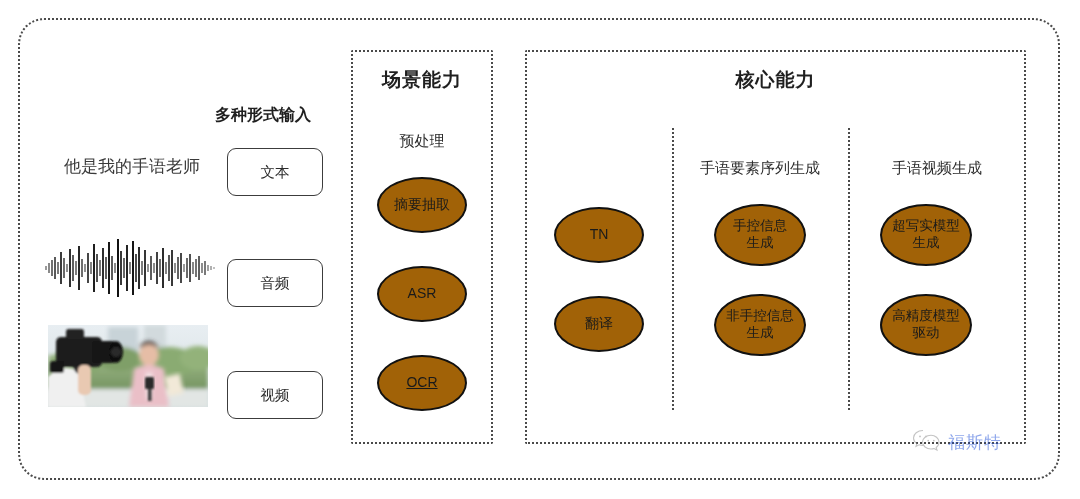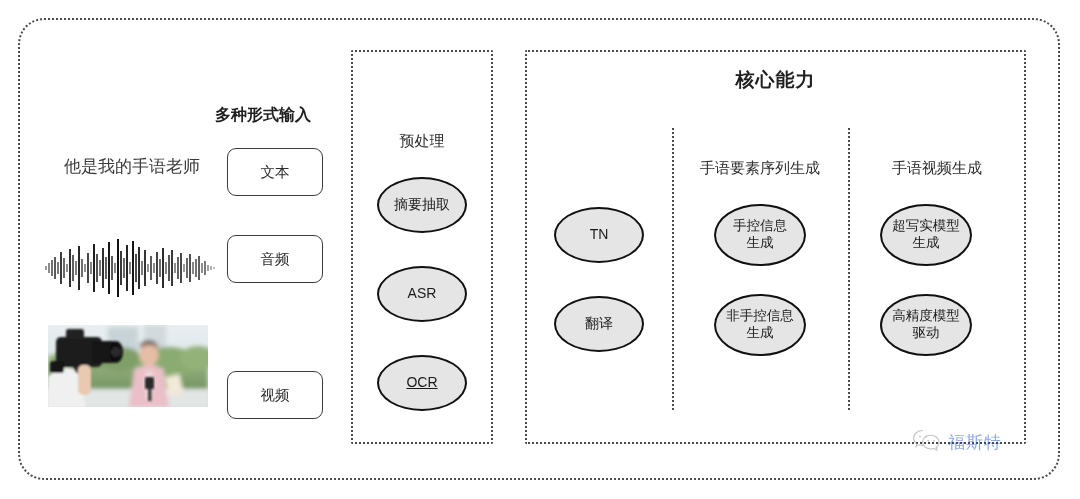--- a/index.html
+++ b/index.html
@@ -98,21 +98,21 @@
     box-sizing: border-box;
     border: 2.5px solid #111111;
     border-radius: 50%;
     display: flex;
     align-items: center;
     justify-content: center;
     text-align: center;
     font-size: 14px;
     line-height: 1.25;
     color: #1a1a1a;
-    background: #e5e5e5;
+    background: #a16207;
     white-space: pre-line;
   }
   .node-sm { font-size: 13.5px; }
 
   
   .input-caption {
     position: absolute;
     left: 215px;
     top: 105px;
     width: 120px;
@@ -142,21 +142,21 @@
     border: 1.6px solid #3c3c3c;
     border-radius: 9px;
     background: #ffffff;
     display: flex;
     align-items: center;
     justify-content: center;
     font-size: 14.5px;
     color: #2b2b2b;
   }
   .mb-text  { top: 148px; }
-  .mb-audio { top: 235px; }
+  .mb-audio { top: 259px; }
   .mb-video { top: 340px; margin-top: 31px; }
 
   
   .waveform {
     position: absolute;
     left: 44px;
     top: 236px;
     width: 172px;
     height: 64px;
   }
@@ -323,20 +323,21 @@
         <rect x="2" y="36" width="14" height="12" rx="3" fill="#141414"></rect>
       </g>
     </svg>
   </div>
 
   <div class="modality-box mb-text">文本</div>
   <div class="modality-box mb-audio">音频</div>
   <div class="modality-box mb-video">视频</div>
 
   <div class="panel panel-scene"></div>
+  <div class="panel-title title-scene">场景能力</div>
 
   <div class="col-label" style="left:351px; top:132px; width:142px;">预处理</div>
 
   <div class="node" style="left:377px; top:177px; width:90px; height:56px;">摘要抽取</div>
   <div class="node" style="left:377px; top:266px; width:90px; height:56px;">ASR</div>
   <div class="node" style="left:377px; top:355px; width:90px; height:56px;text-decoration:underline;">OCR</div>
 
   <div class="panel panel-core"></div>
   <div class="panel-title title-core">核心能力</div>
 

